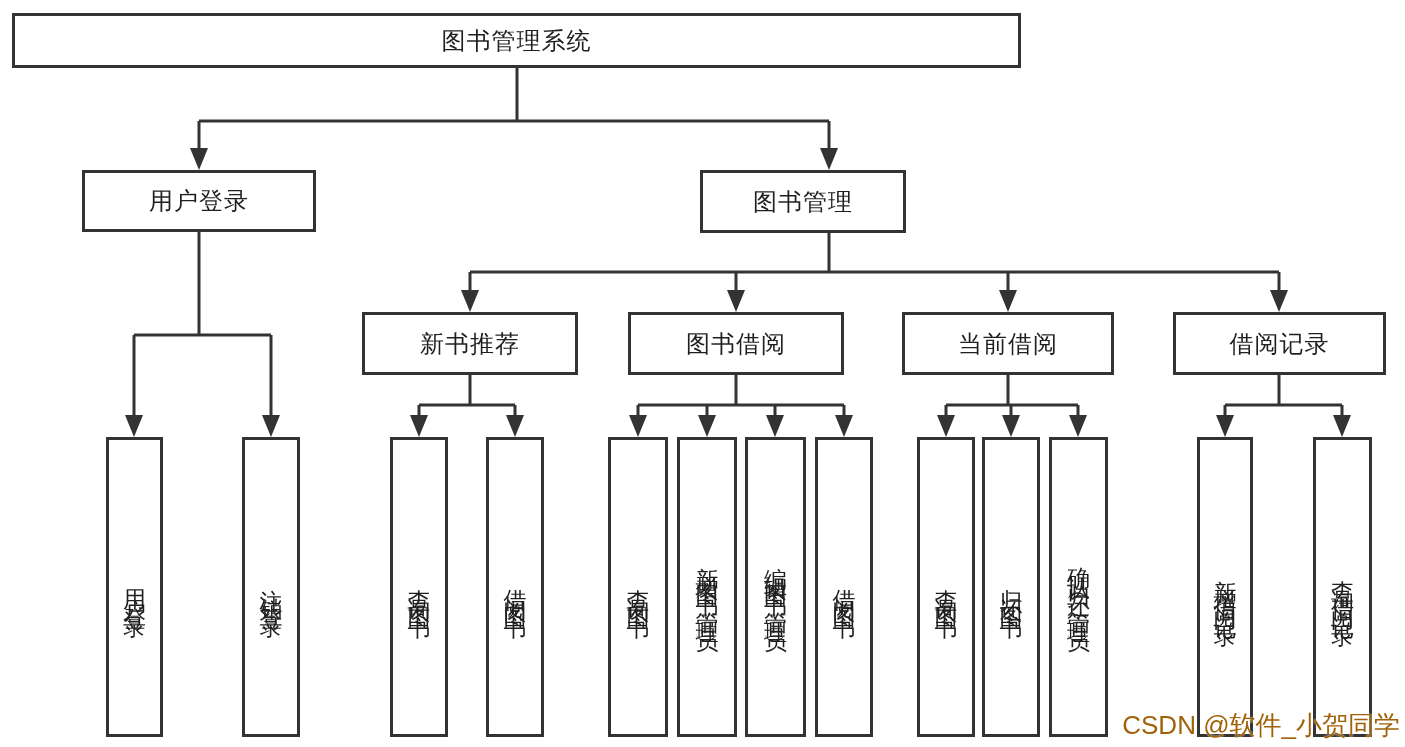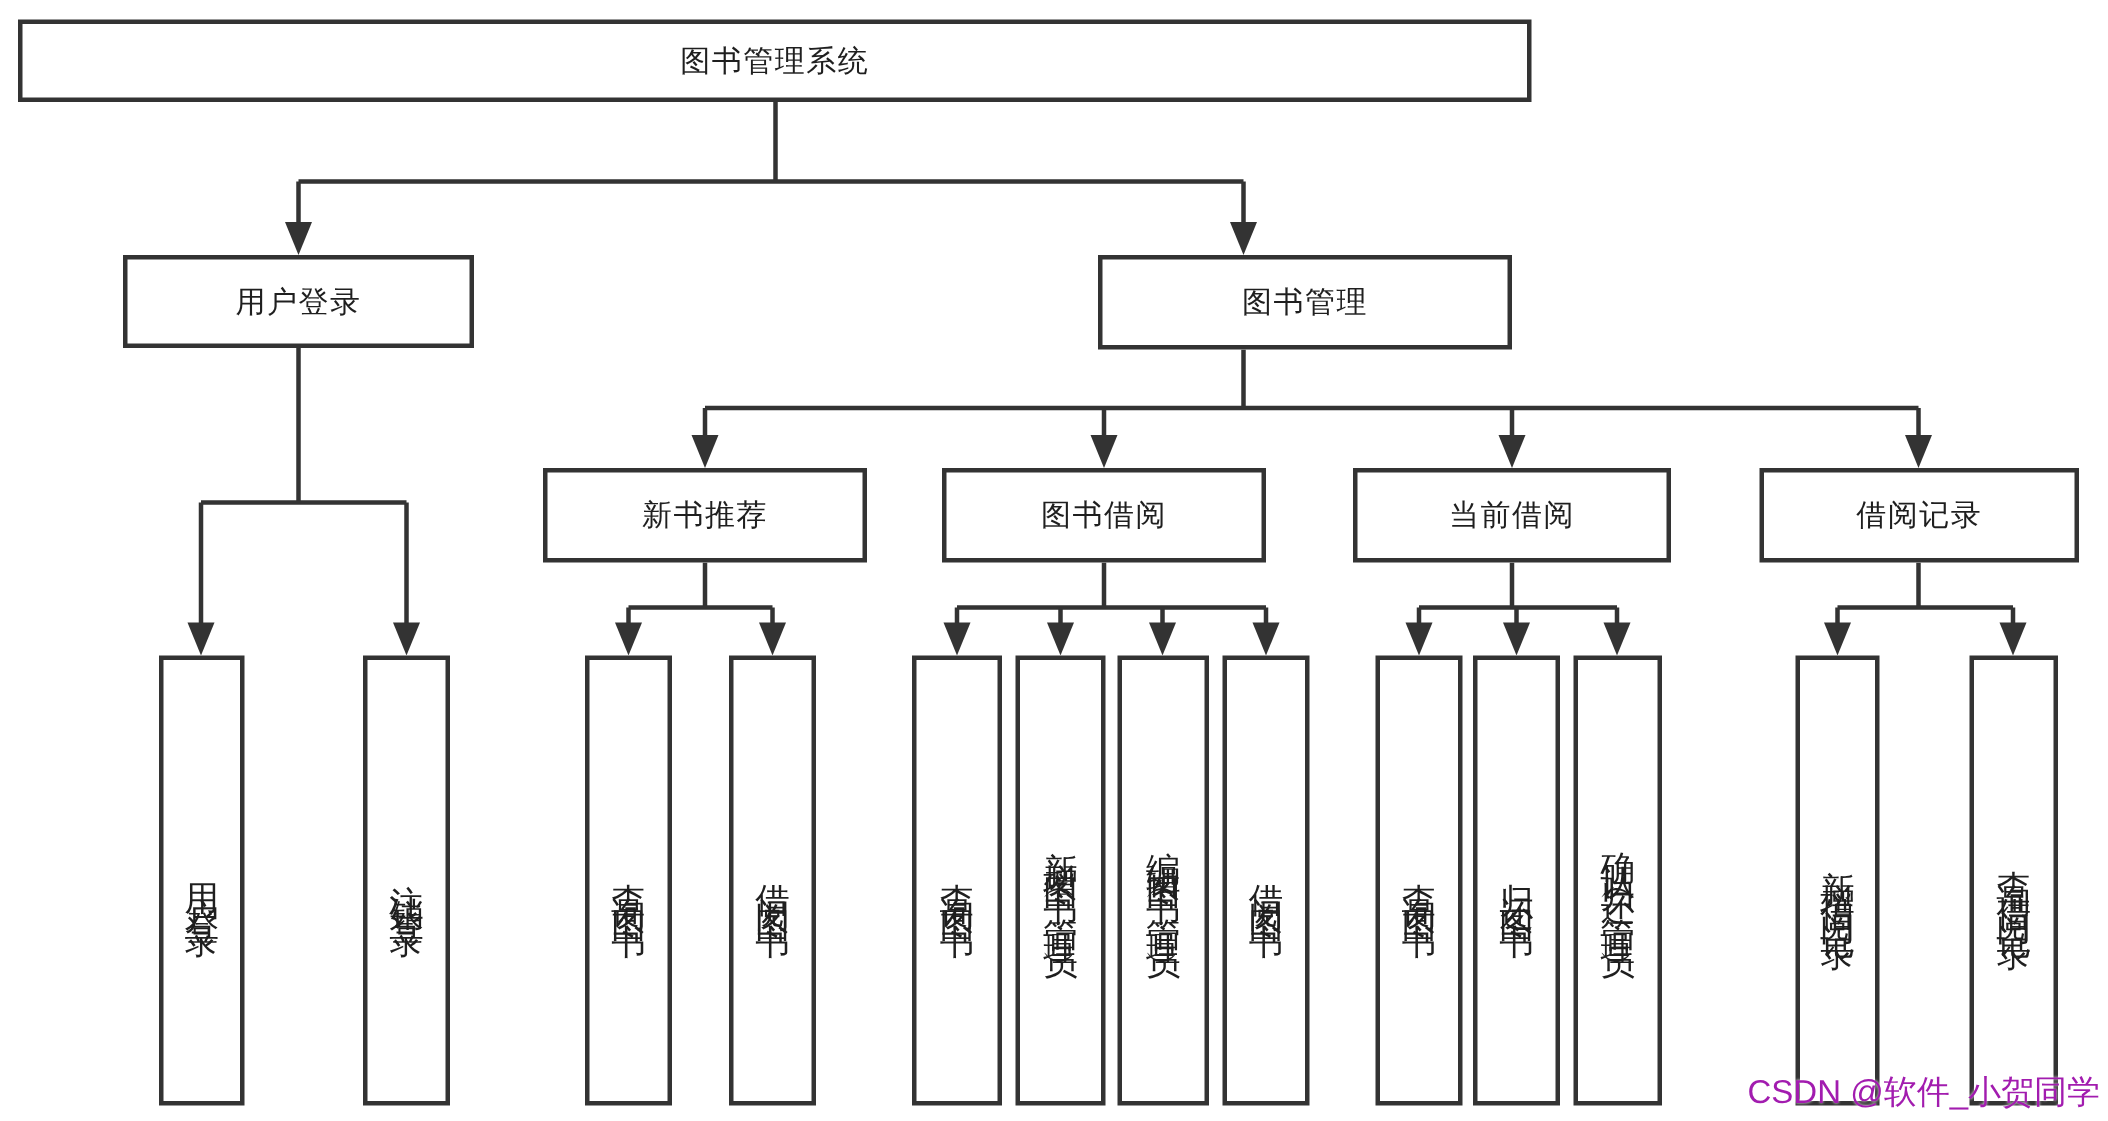--- a/index.html
+++ b/index.html
@@ -21,34 +21,34 @@
     position: absolute;
     border: 3px solid #333333;
     background: #ffffff;
     color: #1f1f1f;
     display: flex;
     align-items: center;
     justify-content: center;
     text-align: center;
     z-index: 2;
   }
-  .node.h { font-size: 20px; letter-spacing: 1px; }
+  .node.h { font-size: 24px; letter-spacing: 1px; }
   .node.v {
     writing-mode: vertical-rl;
     font-size: 23px;
     letter-spacing: 9px;
     line-height: 1;
     padding-top: 4px;
   }
   .watermark {
     position: absolute;
     right: 5px;
     bottom: 4px;
-    font-size: 22px;
-    color: #a21caf;
+    font-size: 26px;
+    color: #a16207;
     text-shadow: 0 0 2px #ffffff;
     z-index: 5;
     white-space: nowrap;
   }
 </style>
 </head>
 <body>
 
 <div class="canvas">
 
@@ -80,21 +80,21 @@
       <polygon points="1002,415 1020,415 1011,437"></polygon>
       <polygon points="1069,415 1087,415 1078,437"></polygon>
       <polygon points="1216,415 1234,415 1225,437"></polygon>
       <polygon points="1333,415 1351,415 1342,437"></polygon>
     </g>
   </svg>
 
   <div class="node h" style="left:12px; top:13px; width:1009px; height:55px;">图书管理系统</div>
 
   <div class="node h" style="left:82px; top:170px; width:234px; height:62px;">用户登录</div>
-  <div class="node h" style="left:732px; top:170px; width:276px; height:63px;font-family:Liberation Serif, serif;">图书管理</div>
+  <div class="node h" style="left:700px; top:170px; width:206px; height:63px;font-family:Liberation Serif, serif;">图书管理</div>
 
   <div class="node h" style="left:362px; top:312px; width:216px; height:63px;">新书推荐</div>
   <div class="node h" style="left:902px; top:312px; width:212px; height:63px;">当前借阅</div>
   <div class="node h" style="left:628px; top:312px; width:216px; height:63px;">图书借阅</div>
   <div class="node h" style="left:1173px; top:312px; width:213px; height:63px;">借阅记录</div>
 
   <div class="node v" style="left:106px; top:437px; width:57px; height:300px;">用户登录</div>
   <div class="node v" style="left:242px; top:437px; width:58px; height:300px;">注销登录</div>
 
   <div class="node v" style="left:390px; top:437px; width:58px; height:300px;">查询图书</div>

